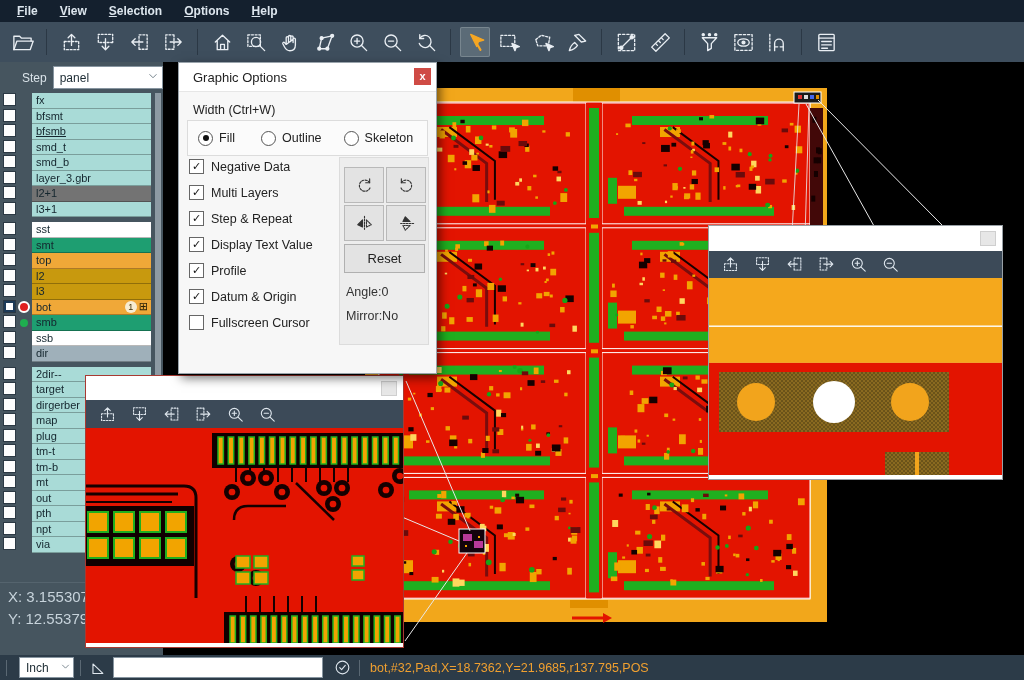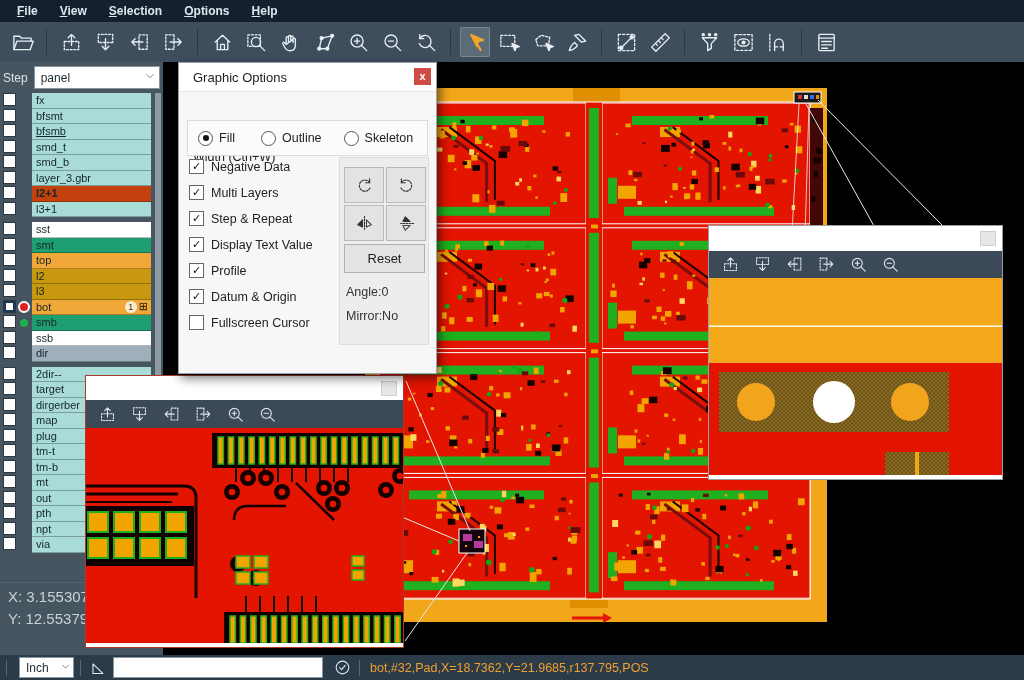--- a/index.html
+++ b/index.html
@@ -11,21 +11,21 @@
   .menubar .mi u{text-decoration:underline;}
   
   .toolbar{height:40px;background:#3e4e5d;display:flex;align-items:center;padding:0 5px;border-bottom:1px solid #0b131c;}
   .tbtn{width:30px;height:30px;display:flex;align-items:center;justify-content:center;color:#e9eef3;margin:0 2px;border-radius:2px;}
   .tbtn.active{background:#5b6b77;box-shadow:0 0 0 1px #78868f inset;color:#f5a623;}
   .tsep{width:1px;height:26px;background:#2b3845;margin:0 7px;}
   .ic{width:23px;height:23px;stroke:currentColor;fill:none;stroke-width:1.4;stroke-linecap:round;stroke-linejoin:round;}
   .ic.sm{width:19px;height:19px;}
   
   .sidebar{position:absolute;left:0;top:62px;width:163px;height:593px;background:#46555f;z-index:2;}
-  .steprow{height:31px;display:flex;align-items:center;padding-left:3px;gap:6px;color:#dbe4ea;font-size:12px;}
+  .steprow{height:31px;display:flex;align-items:center;padding-left:22px;gap:6px;color:#dbe4ea;font-size:12px;}
   .stepsel{width:116px;height:21px;background:#fff;color:#1c2b33;font-size:12px;display:flex;align-items:center;
            justify-content:space-between;padding:0 2px 0 6px;border:1px solid #8795a0;}
   .stepsel .ic{width:14px;height:14px;color:#5a6a74;}
   .layers{position:absolute;top:31px;left:0;width:163px;}
   .lgroup{margin-bottom:5px;}
   .lrow{display:flex;height:15.5px;}
   .cb{width:11px;height:11px;background:#fdfdfd;border:1px solid #2c3944;margin-left:3px;flex:none;
       display:flex;align-items:center;justify-content:center;}
   .cb.on{background:#1c3a58;}
   .cb.on .insq{width:7px;height:7px;background:#fff;}
@@ -56,21 +56,21 @@
              font-size:12px;padding:0 4px;font-family:"Liberation Sans",sans-serif;}
   .refbtn{width:22px;height:19px;display:flex;align-items:center;justify-content:center;color:#dfe7ee;}
   .statmsg{color:#f0a030;font-size:12.5px;margin-left:4px;white-space:nowrap;}
   
   .dialog{position:absolute;left:178px;top:62px;width:257px;height:310px;background:#f7f7f7;z-index:7;
           border:1px solid #9aa4ac;box-shadow:3px 4px 10px rgba(0,0,0,.55);font-size:12.5px;color:#222;}
   .dtitle{height:28px;background:#fff;display:flex;align-items:center;padding-left:14px;font-size:13px;
           border-bottom:1px solid #e6e6e6;}
   .dclose{position:absolute;right:5px;top:5px;width:17px;height:17px;background:#cf4b45;color:#fff;
           display:flex;align-items:center;justify-content:center;font-size:11px;font-weight:bold;line-height:1;}
-  .wlabel{position:absolute;left:14px;top:40px;margin-top:47px;}
+  .wlabel{position:absolute;left:14px;top:40px;}
   .radiobox{position:absolute;left:8px;top:57px;width:239px;height:34px;border:1px solid #dcdcdc;background:#fbfbfb;
             display:flex;align-items:center;}
   .ritem{display:flex;align-items:center;gap:6px;}
   .rdot{width:13px;height:13px;border-radius:50%;border:1px solid #555;background:#fff;flex:none;
         display:flex;align-items:center;justify-content:center;}
   .rdot.sel::after{content:"";width:6px;height:6px;border-radius:50%;background:#111;}
   .chkitem{position:absolute;left:10px;display:flex;align-items:center;gap:7px;}
   .dchk{width:13px;height:13px;border:1px solid #666;background:#fff;display:flex;align-items:center;
         justify-content:center;font-size:11px;color:#111;flex:none;line-height:1;}
   .rightpanel{position:absolute;left:160px;top:94px;width:90px;height:188px;background:#ededed;border:1px solid #dcdcdc;box-sizing:border-box;}
@@ -928,21 +928,21 @@
             <span class="lbl" style="background: rgb(169, 219, 215);">smd_b</span>
           </div>
           <div class="lrow">
             <span class="cb"></span>
             <span class="gut"></span>
             <span class="lbl" style="background: rgb(169, 219, 215);">layer_3.gbr</span>
           </div>
           <div class="lrow">
             <span class="cb"></span>
             <span class="gut"></span>
-            <span class="lbl" style="background: #c2410c; font-weight: bold;">l2+1</span>
+            <span class="lbl" style="background: #737373;">l2+1</span>
           </div>
           <div class="lrow">
             <span class="cb"></span>
             <span class="gut"></span>
             <span class="lbl" style="background: rgb(169, 219, 215);">l3+1</span>
           </div>
         </div>
         <div class="lgroup">
           <div class="lrow">
             <span class="cb"></span>

